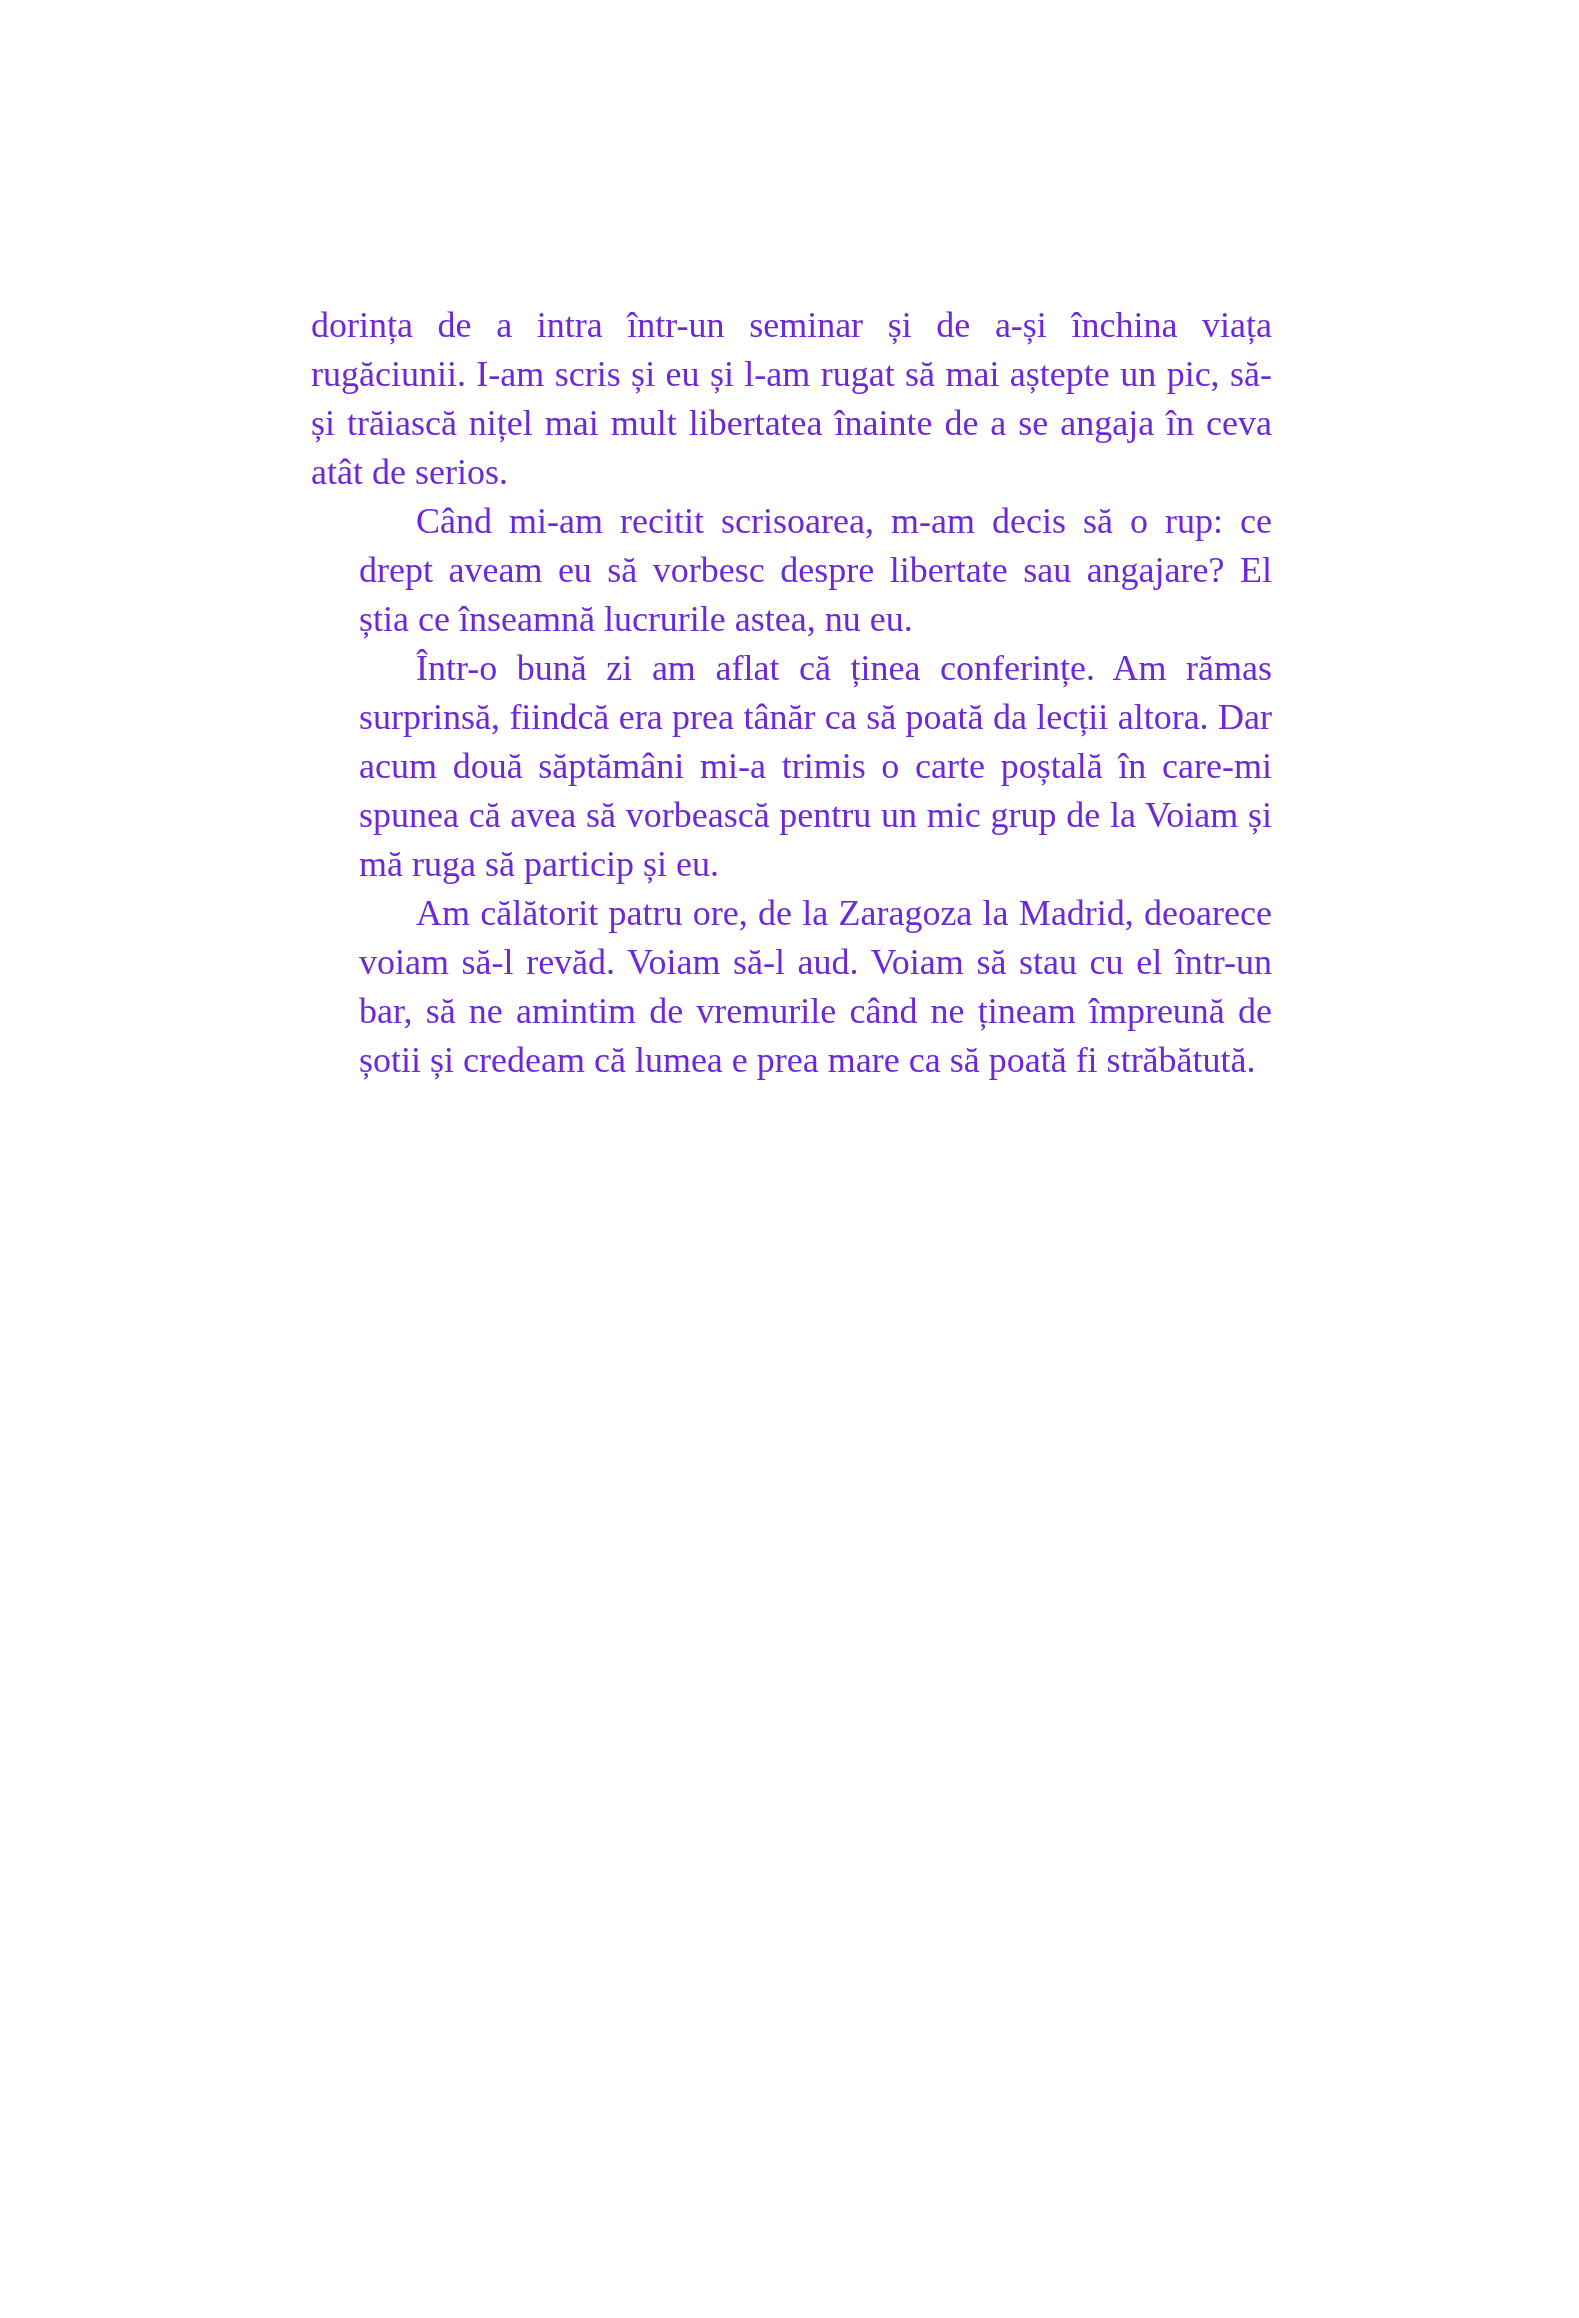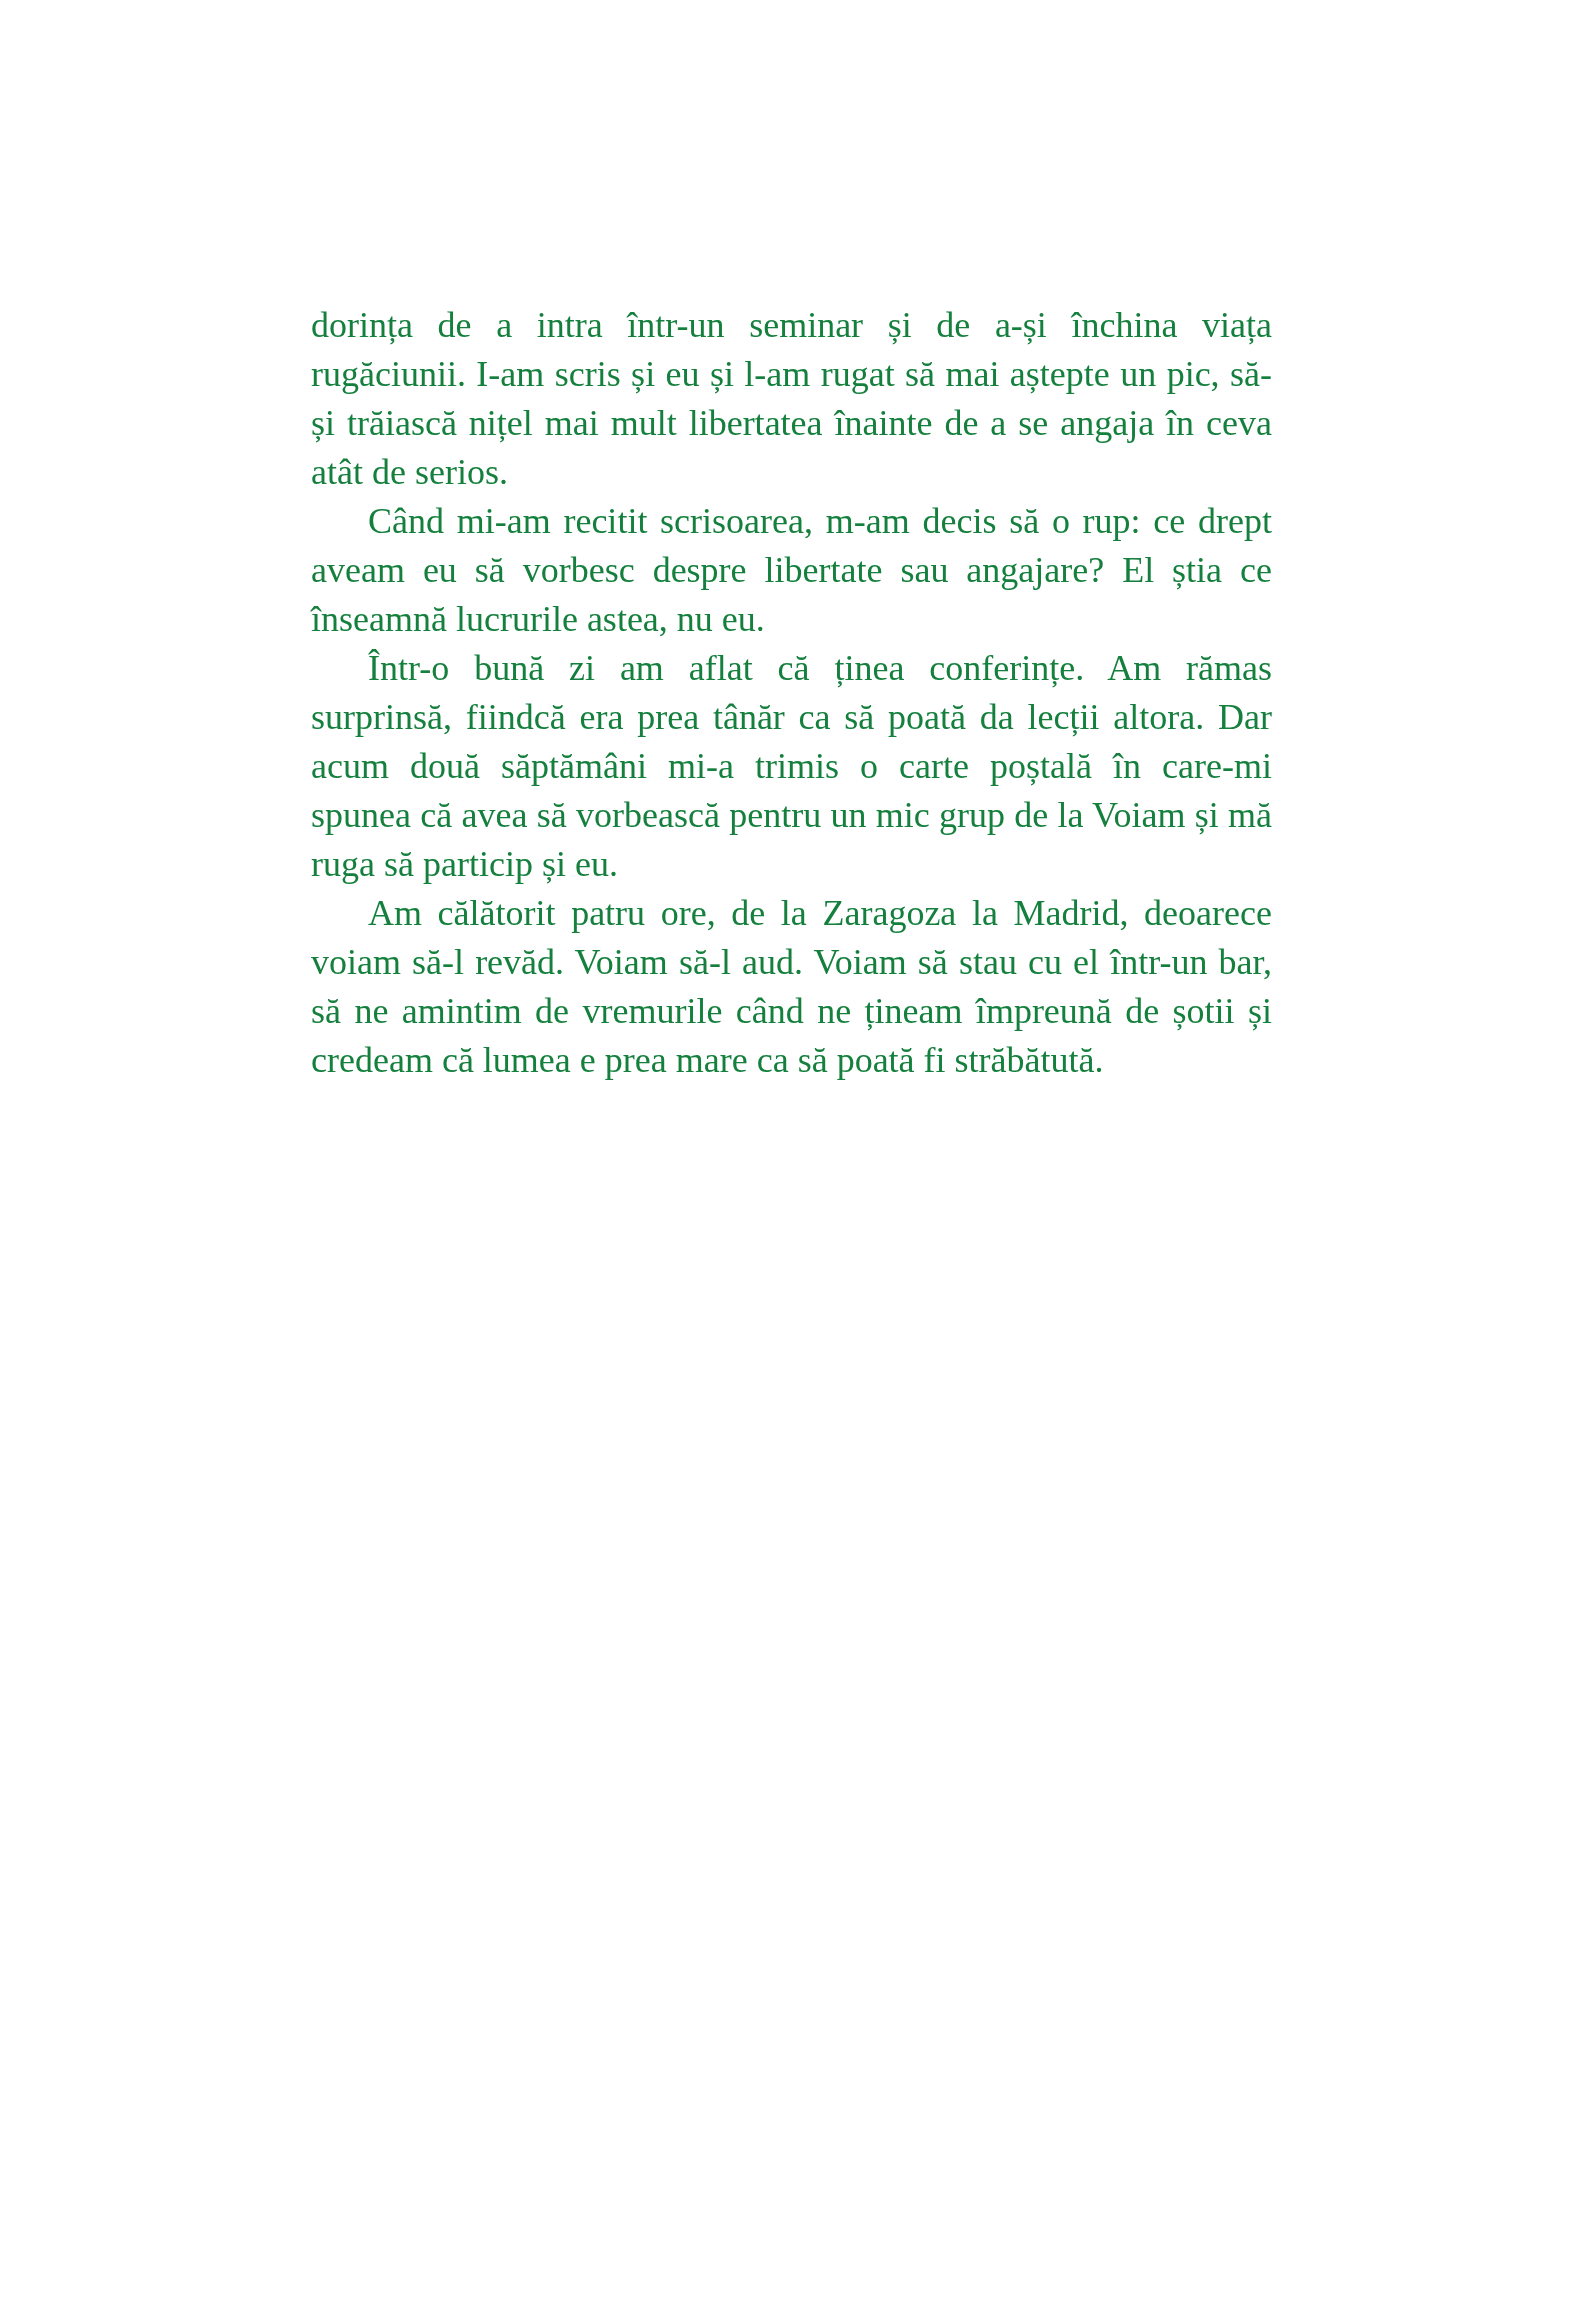--- a/index.html
+++ b/index.html
@@ -30,26 +30,27 @@
     text-align: justify;
     hyphens: auto;
     -webkit-hyphens: auto;
   }
   .text-block p {
     margin: 0;
     padding: 0;
   }
   .text-block p.indent {
     text-indent: 57px;
+    margin-left: 48px;
   }
 </style>
 </head>
 <body>
 
 <div class="book-page">
-  <div class="text-block" id="text-block" style="color: #15803d;">
+  <div class="text-block" id="text-block" style="color: #6d28d9;">
       <p>dorința de a intra într-un seminar și de a-și închina viața rugăciunii. I-am scris și eu și l-am rugat să mai aștepte un pic, să-și trăiască nițel mai mult libertatea înainte de a se angaja în ceva atât de serios.</p>
       <p class="indent">Când mi-am recitit scrisoarea, m-am decis să o rup: ce drept aveam eu să vorbesc despre libertate sau angajare? El știa ce înseamnă lucrurile astea, nu eu.</p>
       <p class="indent">Într-o bună zi am aflat că ținea conferințe. Am ră­mas surprinsă, fiindcă era prea tânăr ca să poată da lecții altora. Dar acum două săptămâni mi-a trimis o carte poștală în care-mi spunea că avea să vorbeas­că pentru un mic grup de la Voiam și mă ruga să particip și eu.</p>
       <p class="indent">Am călătorit patru ore, de la Zaragoza la Madrid, deoarece voiam să-l revăd. Voiam să-l aud. Voiam să stau cu el într-un bar, să ne amintim de vremurile când ne țineam împreună de șotii și credeam că lu­mea e prea mare ca să poată fi străbătută.</p>
     </div>
 </div>
 
 
 </body></html>

